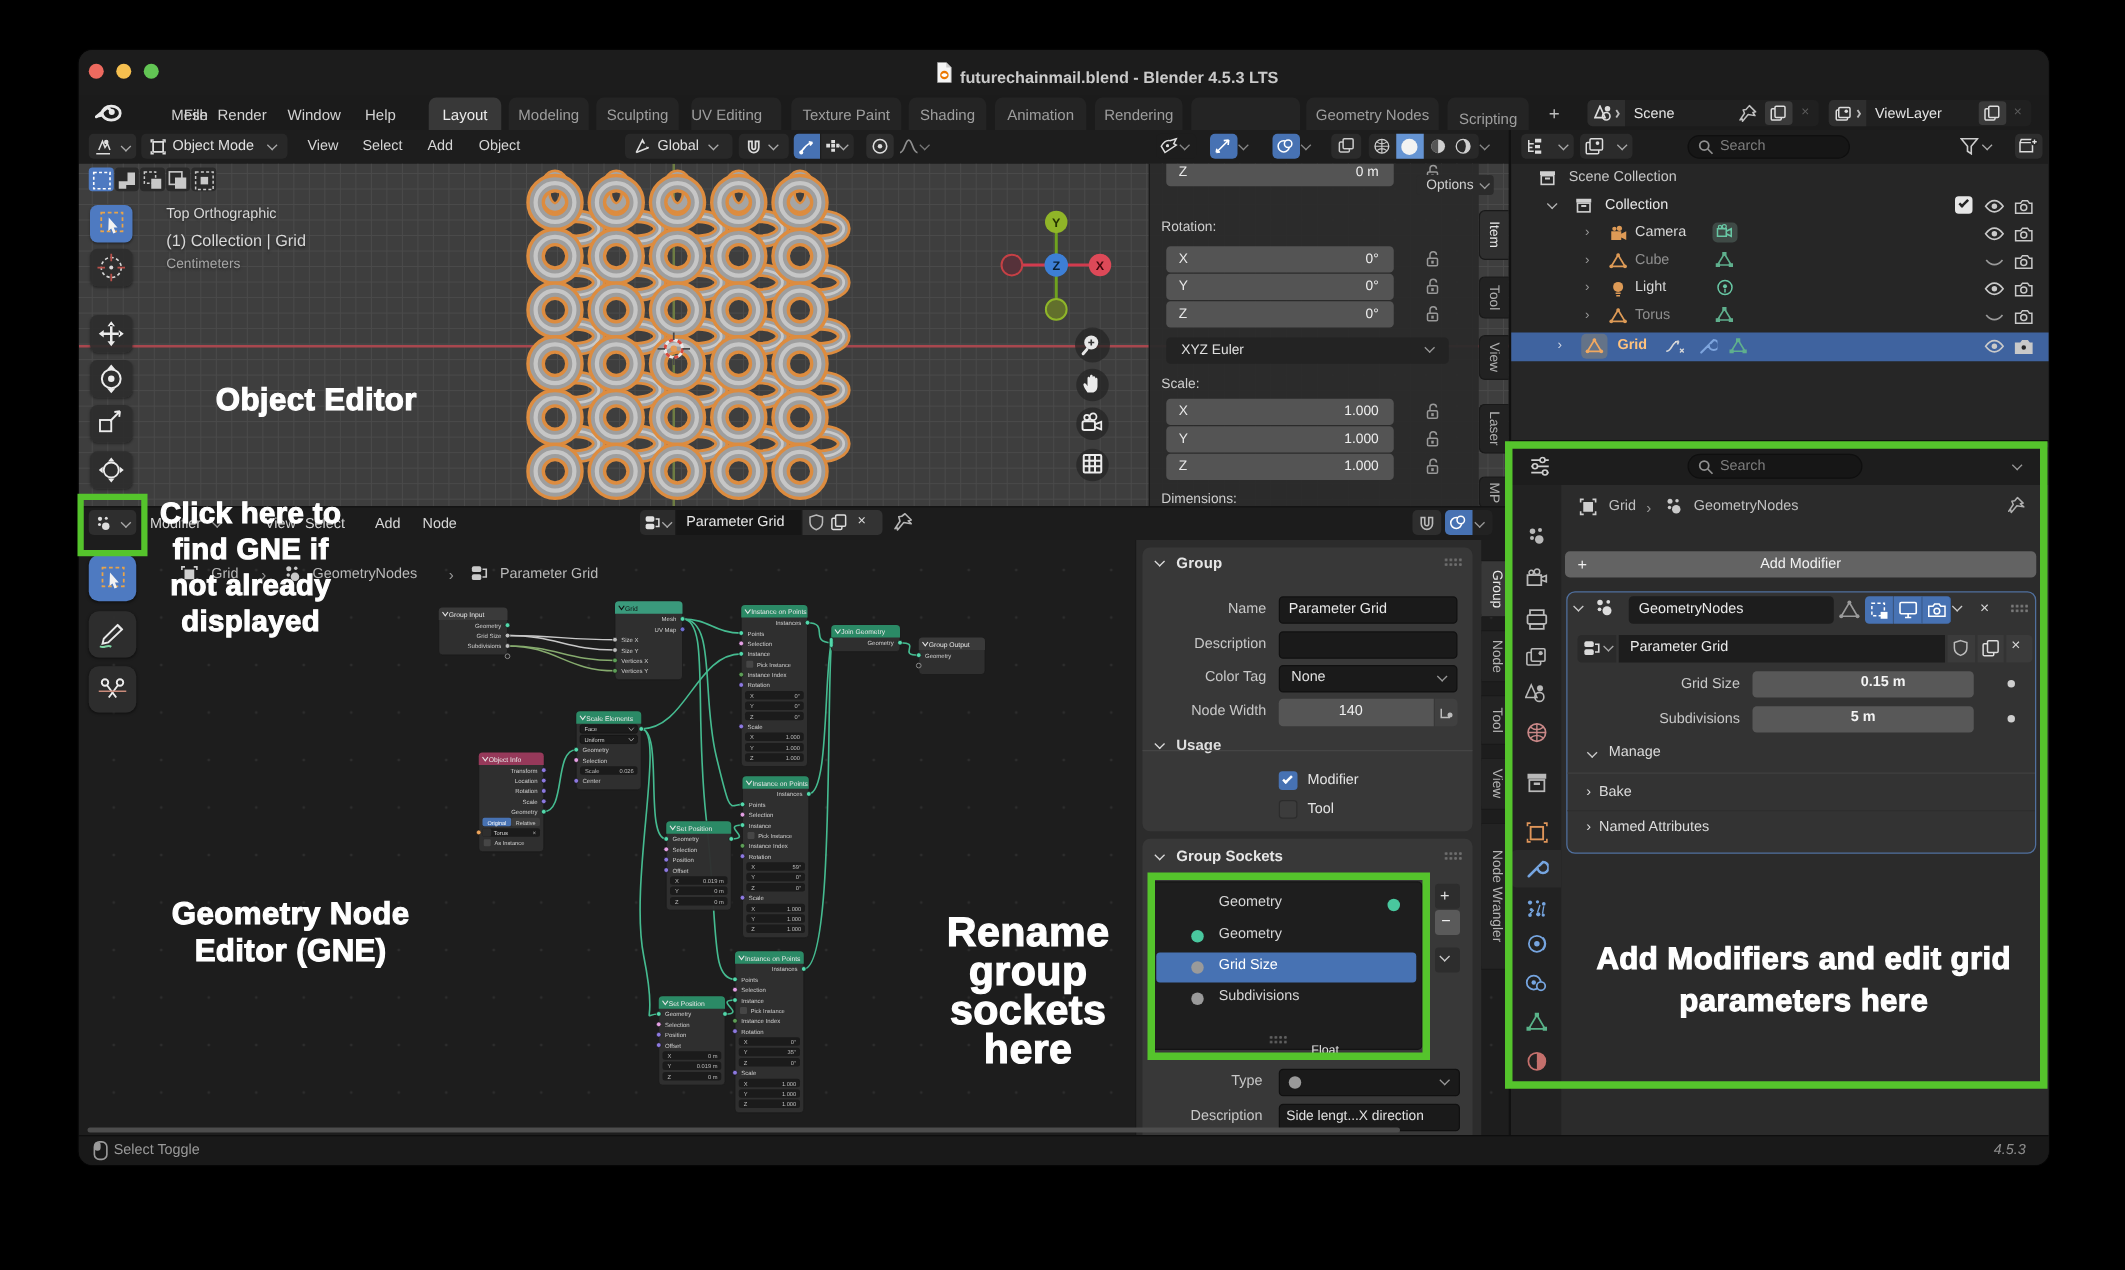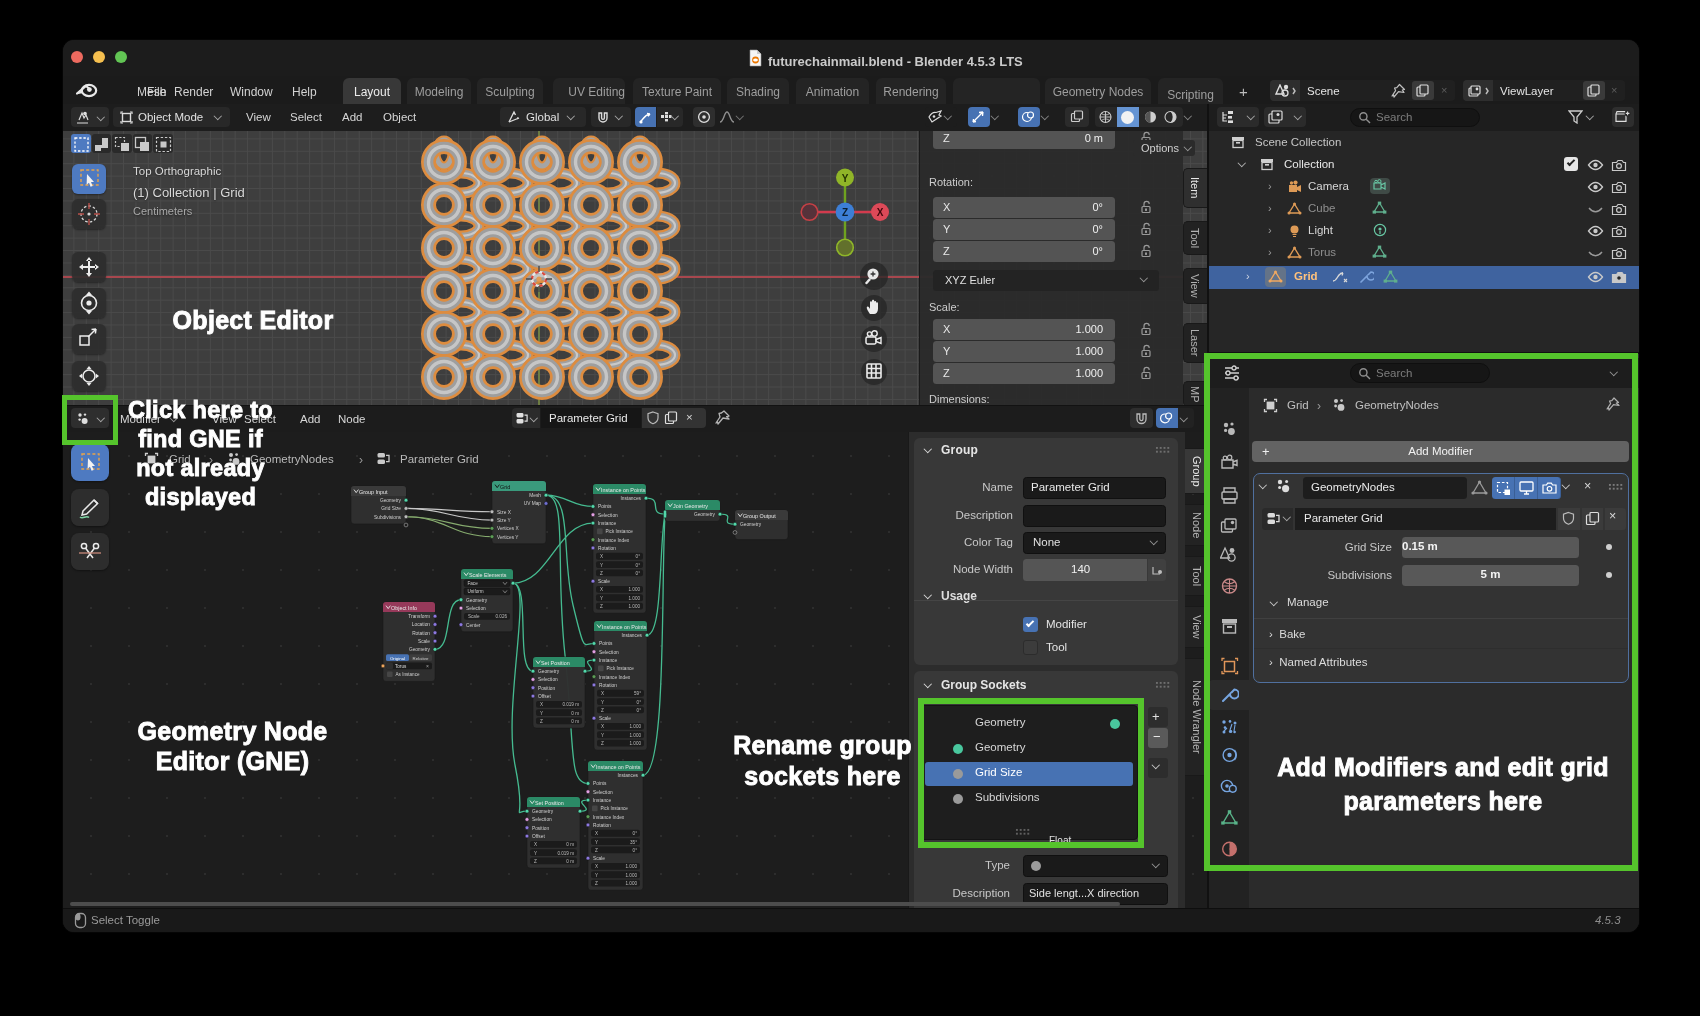--- a/index.html
+++ b/index.html
@@ -42,21 +42,21 @@
 <div style="left:344px;top:38px;width:64px;height:26px;background:#242424;border-radius:6px 6px 0 0;"></div>
 <div style="left:344px;top:45px;font-size:12px;color:#9e9e9e;white-space:nowrap;">
       <div style="position:static;text-align:center;width:64px">Modeling</div>
     </div>
 <div style="left:414px;top:38px;width:66px;height:26px;background:#242424;border-radius:6px 6px 0 0;"></div>
 <div style="left:414px;top:45px;font-size:12px;color:#9e9e9e;white-space:nowrap;">
       <div style="position:static;text-align:center;width:66px">Sculpting</div>
     </div>
 <div style="left:490px;top:38px;width:72px;height:26px;background:#242424;border-radius:6px 6px 0 0;"></div>
 <div style="left:490px;top:45px;font-size:12px;color:#9e9e9e;white-space:nowrap;">
-      <div style="position:static;text-align:right;width:72px">UV Editing</div>
+      <div style="position:static;text-align:left;width:72px">UV Editing</div>
     </div>
 <div style="left:570px;top:38px;width:88px;height:26px;background:#242424;border-radius:6px 6px 0 0;"></div>
 <div style="left:570px;top:45px;font-size:12px;color:#9e9e9e;white-space:nowrap;">
       <div style="position:static;text-align:center;width:88px">Texture Paint</div>
     </div>
 <div style="left:664px;top:38px;width:62px;height:26px;background:#242424;border-radius:6px 6px 0 0;"></div>
 <div style="left:664px;top:45px;font-size:12px;color:#9e9e9e;white-space:nowrap;">
       <div style="position:static;text-align:center;width:62px">Shading</div>
     </div>
 <div style="left:733px;top:38px;width:73px;height:26px;background:#242424;border-radius:6px 6px 0 0;"></div>
@@ -1314,21 +1314,21 @@
 <div style="left:1519px;top:468px;width:21px;height:22px;background:#3b3b3b;"></div>
 <svg style="left:1522px;top:471px" width="15" height="15" viewBox="0 0 15 15">
 <rect x="1.5" y="4" width="8.5" height="9.5" rx="1" fill="none" stroke="#ddd" stroke-width="1.2"></rect>
 <rect x="5" y="1.5" width="8.5" height="9.5" rx="1" fill="#3b3b3b" stroke="#ddd" stroke-width="1.2"></rect>
     </svg>
 <div style="left:1542px;top:468px;width:21px;height:22px;background:#3b3b3b;border-radius:0 3.5px 3.5px 0;"></div>
 <div style="left:1546px;top:469px;font-size:12.5px;color:#d8d8d8;white-space:nowrap;">×</div>
 <div style="left:1179px;top:501px;width:150px;text-align:right;font-size:11.5px;color:#c8c8c8;white-space:nowrap;">Grid Size</div>
 <div style="left:1339px;top:497px;width:177px;height:21px;background:#585858;border-radius:3.5px;"></div>
 <div style="left:1339px;top:500px;font-size:11.5px;color:#f4f4f4;white-space:nowrap;">
-      <div style="position:static;width:209px;text-align:left;font-weight:700;">0.15 m</div>
+      <div style="position:static;width:209px;text-align:center;font-weight:700;">0.15 m</div>
     </div>
 <div style="left:1543px;top:504px;width:6px;height:6px;background:#cfcfcf;border-radius:50%;"></div>
 <div style="left:1179px;top:529px;width:150px;text-align:right;font-size:11.5px;color:#c8c8c8;white-space:nowrap;">Subdivisions</div>
 <div style="left:1339px;top:525px;width:177px;height:21px;background:#585858;border-radius:3.5px;"></div>
 <div style="left:1339px;top:528px;font-size:11.5px;color:#f4f4f4;white-space:nowrap;">
       <div style="position:static;width:177px;text-align:center;font-weight:700;">5 m</div>
     </div>
 <div style="left:1543px;top:532px;width:6px;height:6px;background:#cfcfcf;border-radius:50%;"></div>
 <div style="left:1208px;top:559px;width:5.5px;height:5.5px;border-right:1.6px solid #ccc;border-bottom:1.6px solid #ccc;transform:rotate(45deg);"></div>
 <div style="left:1224px;top:556px;font-size:11.5px;color:#dcdcdc;white-space:nowrap;">Manage</div>
@@ -1343,13 +1343,13 @@
     </svg>
 <div style="left:28px;top:874px;font-size:11.5px;color:#9a9a9a;white-space:nowrap;">Select Toggle</div>
 <div style="left:1532px;top:874px;font-size:11.5px;color:#8e8e8e;white-space:nowrap;font-style:italic;">4.5.3</div>
 </div>
 <div style="left:62px;top:395px;width:56px;height:50px;border:5px solid #55c42c;"></div>
 <div style="left:918px;top:698px;width:226px;height:150px;border:6px solid #55c42c;"></div>
 <div style="left:1204px;top:353px;width:434px;height:518px;border:6px solid #55c42c;"></div>
 <div class="marker" style="left:153px;top:306px;width:200px;font-size:25px;line-height:29px;">Object Editor</div>
 <div class="marker" style="left:118px;top:396px;width:165px;font-size:23.5px;line-height:29px;">Click here to<br>find GNE if<br>not already<br>displayed</div>
 <div class="marker" style="left:130px;top:716px;width:205px;font-size:25px;line-height:30px;">Geometry Node<br>Editor (GNE)</div>
-<div class="marker" style="left:720px;top:730px;width:205px;font-size:25px;line-height:31px;">Rename group<br>sockets here</div>
+<div class="marker" style="left:720px;top:730px;width:205px;font-size:33px;line-height:31px;">Rename group<br>sockets here</div>
 <div class="marker" style="left:1268px;top:712px;width:350px;font-size:25px;line-height:34px;margin-top:38px;">Add Modifiers and edit grid<br>parameters here</div>
 </body></html>

